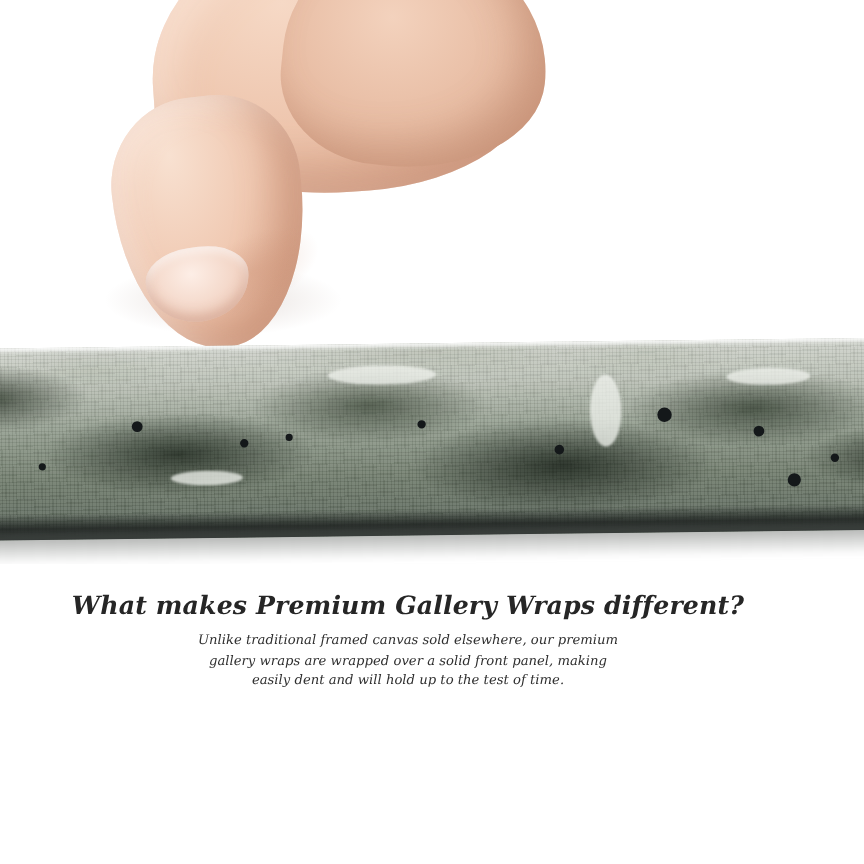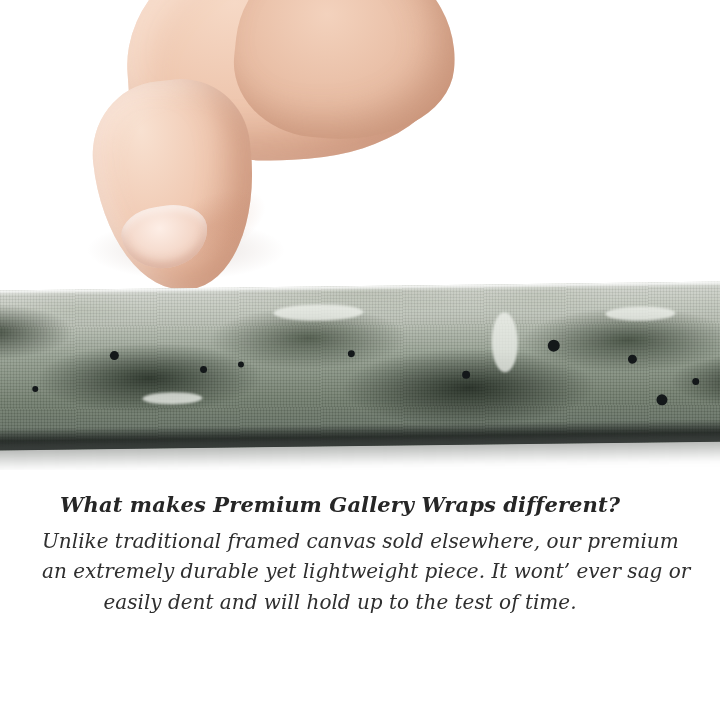--- a/index.html
+++ b/index.html
@@ -186,21 +186,21 @@
   }
   .caption-title {
     font-size: 21px;
     font-style: italic;
     font-weight: 700;
     letter-spacing: 0.1px;
     margin: 0 0 9px 0;
     color: #262626;
   }
   .caption-body {
-    font-size: 20px;
+    font-size: 11px;
     font-style: italic;
     line-height: 1.52;
     color: #2f2f2f;
     padding: 0 42px;
   }
   .caption-body .line {
     display: block;
     white-space: nowrap;
   }
 </style>
@@ -244,18 +244,18 @@
       <div class="strip-bottom-edge"></div>
     </div>
     <div class="strip-shadow"></div>
 
   </div>
 
   <div class="caption">
     <div class="caption-title">What makes Premium Gallery Wraps different?</div>
     <div class="caption-body">
       <span class="line">Unlike traditional framed canvas sold elsewhere, our premium</span>
-      <span class="line">an extremely durable yet lightweight piece. It wont’ ever sag or</span>
+      <span class="line">gallery wraps are wrapped over a solid front panel, making</span>
       <span class="line">easily dent and will hold up to the test of time.</span>
     </div>
   </div>
 
 </div>
 
 </body></html>

